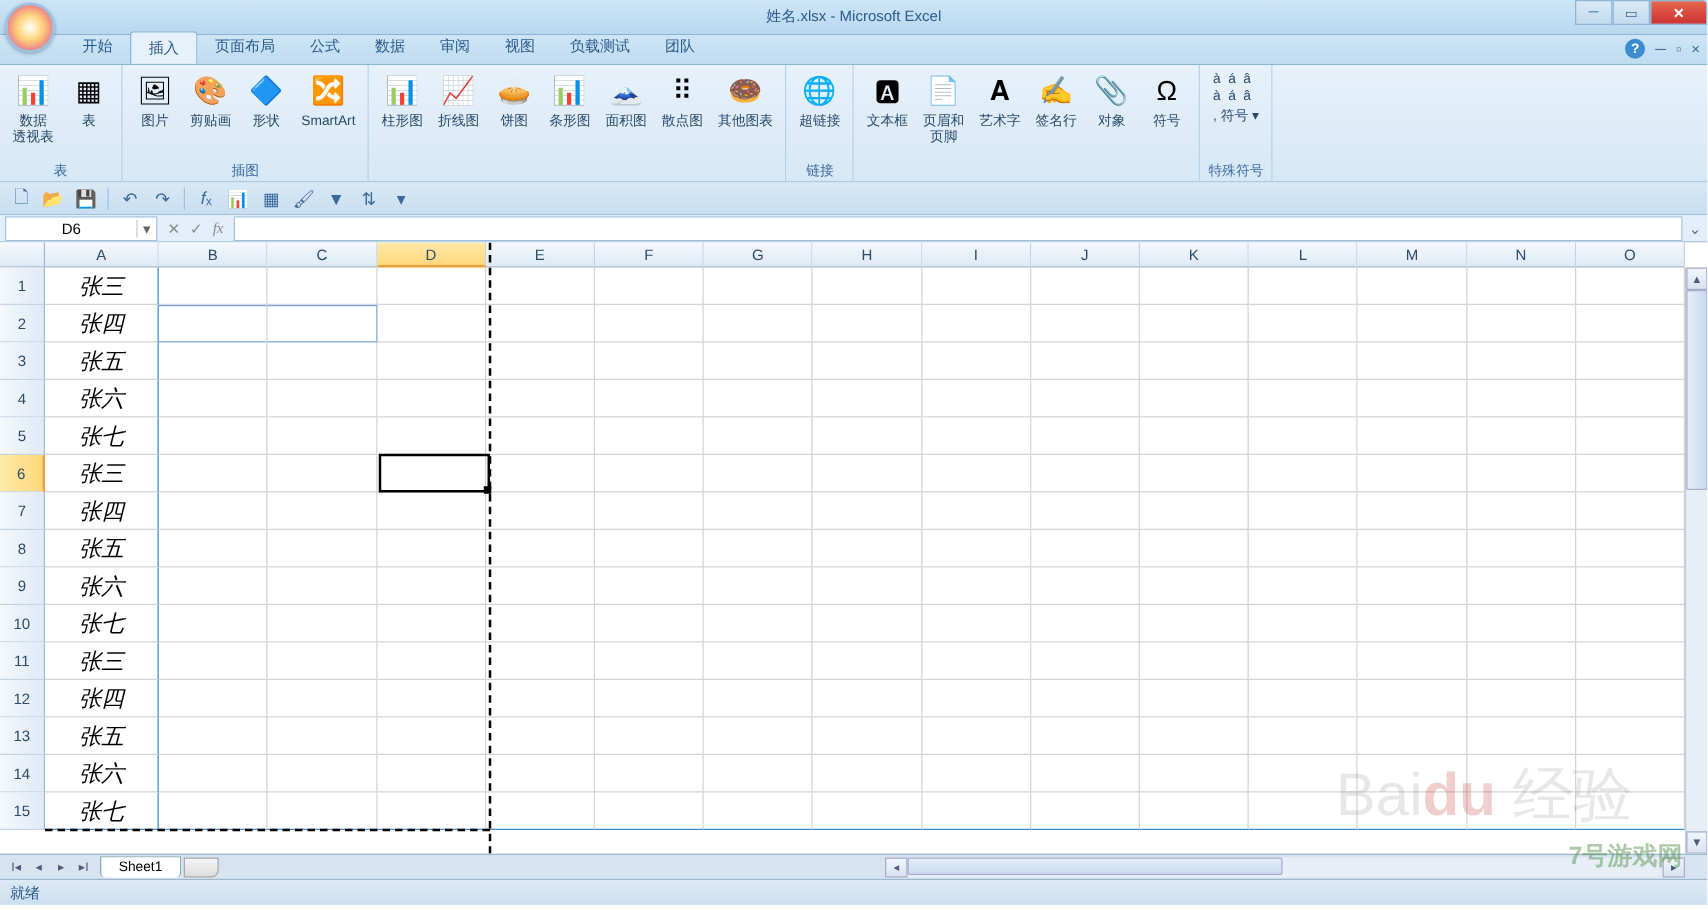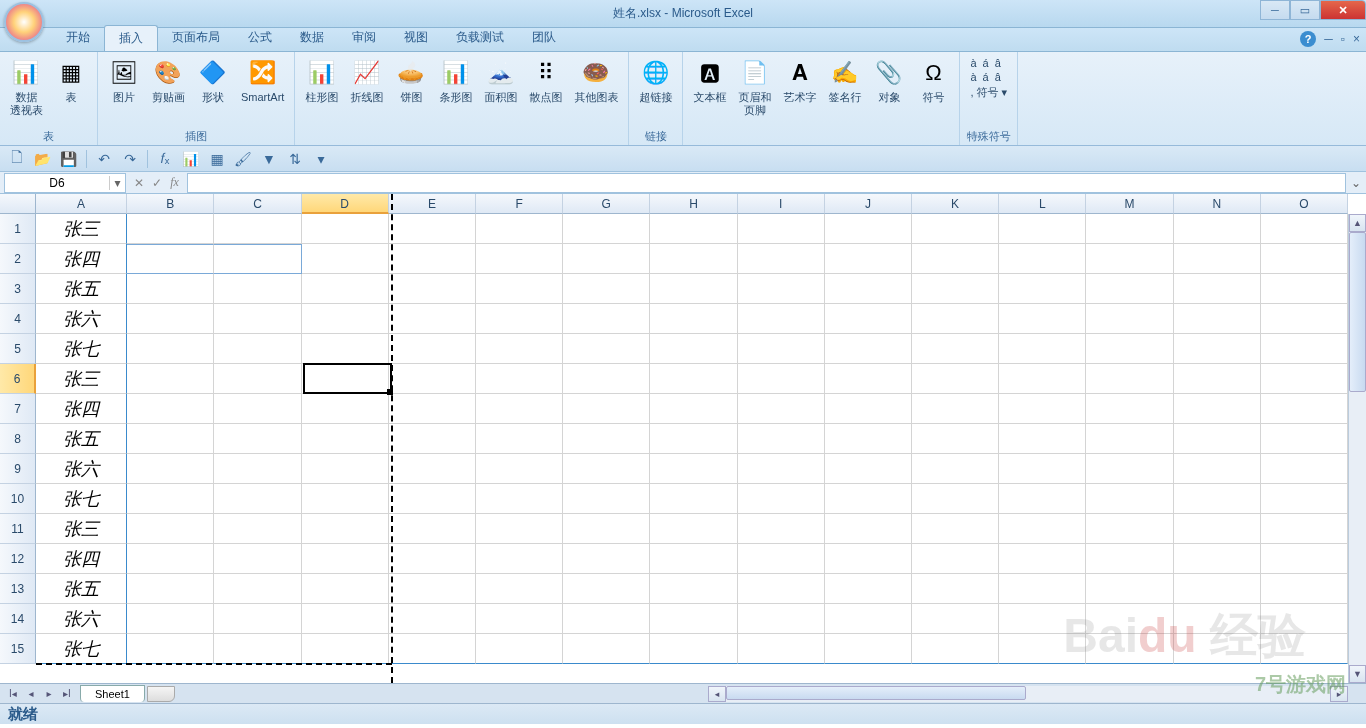--- a/index.html
+++ b/index.html
@@ -73,30 +73,30 @@
 .sheet-nav { display:flex; padding:0 4px; }
 .sheet-nav-btn { width:18px; text-align:center; color:#557; font-size:10px; }
 .sheet-tab { background:#fff; border:1px solid #8aa; border-bottom:none; padding:2px 14px; font-size:11px; border-radius:0 0 4px 4px; margin-top:-1px; }
 .sheet-add { width:28px; height:16px; background:linear-gradient(#f5f5f5,#ddd); border:1px solid #aaa; margin-left:2px; border-radius:0 0 6px 0; }
 .hsb { position:absolute; right:18px; top:2px; width:640px; height:16px; background:#e8eef6; display:flex; }
 .hsb-btn { width:18px; background:linear-gradient(#f0f5fb,#d8e4f0); border:1px solid #aac; text-align:center; font-size:9px; line-height:14px; color:#557; }
 .hsb-track { flex:1; position:relative; }
 .hsb-thumb { position:absolute; left:0; width:300px; height:14px; background:linear-gradient(#e4eefa,#c8daf0); border:1px solid #aac; border-radius:2px; }
 
 
-.status { height:21px; background:linear-gradient(#dce9f5,#cde0f0); border-top:1px solid #9eb6ce; display:flex; align-items:flex-end; padding:0 8px; color:#2a5a8a; font-size:15px; position:relative;font-weight:bold; }
+.status { height:21px; background:linear-gradient(#dce9f5,#cde0f0); border-top:1px solid #9eb6ce; display:flex; align-items:center; padding:0 8px; color:#2a5a8a; font-size:12px; position:relative; }
 .status-right { position:absolute; right:6px; display:flex; align-items:center; gap:4px; }
 .view-btn { width:20px; height:16px; border:1px solid #8ab; background:#e8f0f8; }
 .zoom-pct { margin:0 6px; }
 .zoom-slider { width:100px; height:4px; background:#bcd; position:relative; border-radius:2px; }
 .zoom-thumb { position:absolute; left:48px; top:-4px; width:8px; height:12px; background:#eef5fc; border:1px solid #8ab; border-radius:2px; }
 .zoom-btn { width:14px; height:14px; border:1px solid #8ab; background:#eef5fc; text-align:center; line-height:12px; border-radius:7px; }
 
 
-.wm1 { position:absolute; right:60px; bottom:60px; font-size:48px; color:rgba(120,120,120,.18); font-weight:bold; font-family:Arial; pointer-events:none; }
+.wm1 { position:absolute; right:60px; bottom:60px; font-size:48px; color:rgba(120,120,120,.18); font-weight:normal; font-family:Arial; pointer-events:none; }
 .wm1 b { color:rgba(200,60,60,.25); }
 .wm2 { position:absolute; right:20px; bottom:30px; font-size:20px; color:rgba(90,150,80,.5); font-weight:bold; pointer-events:none; }
 </style>
 </head>
 <body>
 
 <div class="titlebar">
   <div class="office-btn"></div>
   <div class="title-center">姓名.xlsx - Microsoft Excel</div>
   <div class="win-btns">

